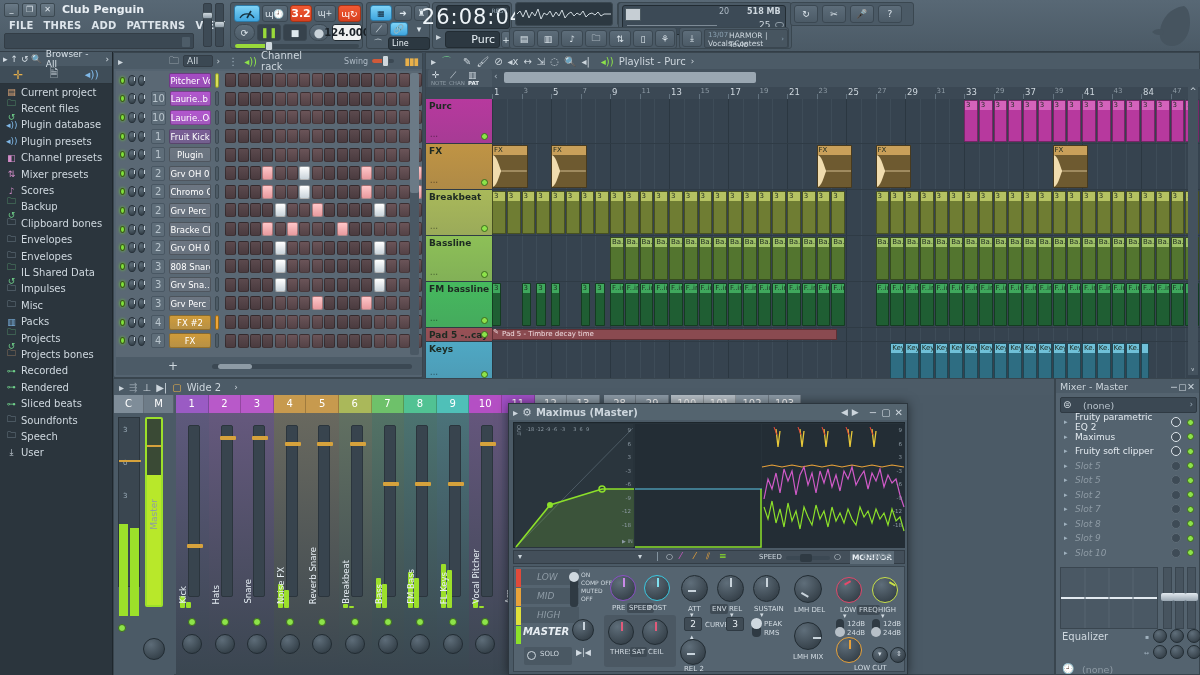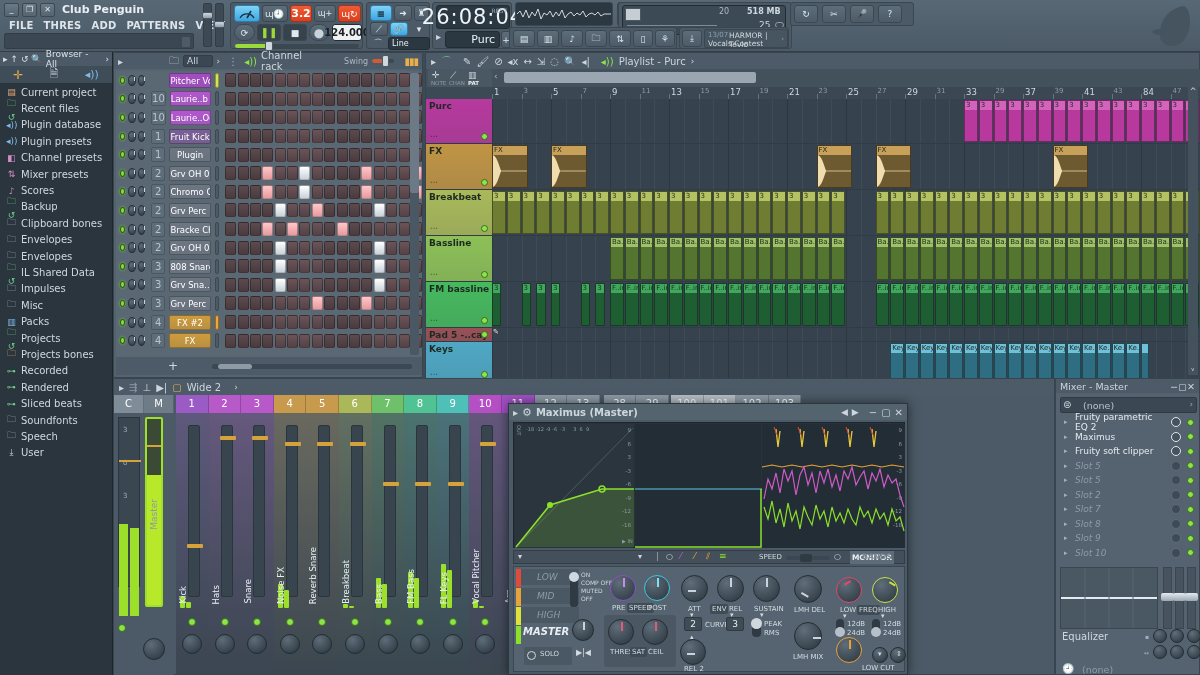--- a/index.html
+++ b/index.html
@@ -1659,20 +1659,21 @@
         <div style="position: absolute; top: 0px; bottom: 0px; width: 1px; left: 560.5px; background: rgb(62, 76, 88);"></div>
         <div style="position: absolute; top: 0px; bottom: 0px; width: 1px; left: 575.25px; background: rgb(62, 76, 88);"></div>
         <div style="position: absolute; top: 0px; bottom: 0px; width: 1px; left: 590px; background: rgb(43, 55, 65);"></div>
         <div style="position: absolute; top: 0px; bottom: 0px; width: 1px; left: 604.75px; background: rgb(62, 76, 88);"></div>
         <div style="position: absolute; top: 0px; bottom: 0px; width: 1px; left: 619.5px; background: rgb(62, 76, 88);"></div>
         <div style="position: absolute; top: 0px; bottom: 0px; width: 1px; left: 634.25px; background: rgb(62, 76, 88);"></div>
         <div style="position: absolute; top: 0px; bottom: 0px; width: 1px; left: 649px; background: rgb(43, 55, 65);"></div>
         <div style="position: absolute; top: 0px; bottom: 0px; width: 1px; left: 663.75px; background: rgb(62, 76, 88);"></div>
         <div style="position: absolute; top: 0px; bottom: 0px; width: 1px; left: 678.5px; background: rgb(62, 76, 88);"></div>
         <div style="position: absolute; top: 0px; bottom: 0px; width: 1px; left: 693.25px; background: rgb(62, 76, 88);"></div>
+        <div style="position: absolute; left: 0px; top: 1px; width: 345.15px; height: 11px; background: rgb(138, 74, 80); border: 1px solid rgb(94, 47, 52); font-size: 7px; color: rgb(240, 221, 224); padding-left: 9px; overflow: hidden; white-space: nowrap;">Pad 5 - Timbre decay time</div>
         <span style="position: absolute; left: 1px; top: 0px; font-size: 7px; color: rgb(240, 221, 224);">✎</span>
       </div>
       <div class="trk" style="top: 243px; height: 40px; background: linear-gradient(rgb(79, 168, 196), rgba(79, 168, 196, 0.867));">
         <div>Keys</div>
         <div class="trkdot"></div>
         <div style="position: absolute; left: 4px; bottom: 4px; font-size: 7px; color: rgba(0, 0, 0, 0.35);">...</div>
       </div>
       <div class="lane" style="top: 243px; height: 40px; width: 708px;">
         <div style="position: absolute; top: 0px; bottom: 0px; width: 1px; left: 0px; background: rgb(43, 55, 65);"></div>
         <div style="position: absolute; top: 0px; bottom: 0px; width: 1px; left: 14.75px; background: rgb(62, 76, 88);"></div>
@@ -2243,21 +2244,21 @@
     <span class="mlbl" style="left:333px;top:62px;">24dB</span>
     <span style="position:absolute;left:358px;top:52px;width:8px;height:16px;background:#2f3a43;border-radius:4px;">
         <span style="position:absolute;left:-1px;top:8px;width:10px;height:10px;background:#b7c0c8;border-radius:50%;display:block;"></span>
       </span>
     <span class="mlbl" style="left:369px;top:53px;">12dB</span>
     <span class="mlbl" style="left:369px;top:62px;">24dB</span>
 
     <div class="mk" style="left:322px;top:70px;width:26px;height:26px;border-color:#e8a23a;">
         <div style="position:absolute;left:12px;top:2px;width:1.5px;height:9px;background:#e8a23a;"></div>
       </div>
-    <span class="mlbl" style="left:340px;top:97px;padding-left:8px;">LOW CUT</span>
+    <span class="mlbl" style="left:332px;top:97px;padding-left:8px;">LOW CUT</span>
     <div class="mk" style="left:358px;top:80px;width:16px;height:16px;">
         <span style="position:absolute;left:5px;top:2px;font-size:7px;color:#cfd8df;">▾</span>
       </div>
     <div class="mk" style="left:376px;top:80px;width:16px;height:16px;">
         <span style="position:absolute;left:5px;top:2px;font-size:7px;color:#cfd8df;">⇕</span>
       </div>
   </div>
 </div>
 
 <div id="mmaster">

